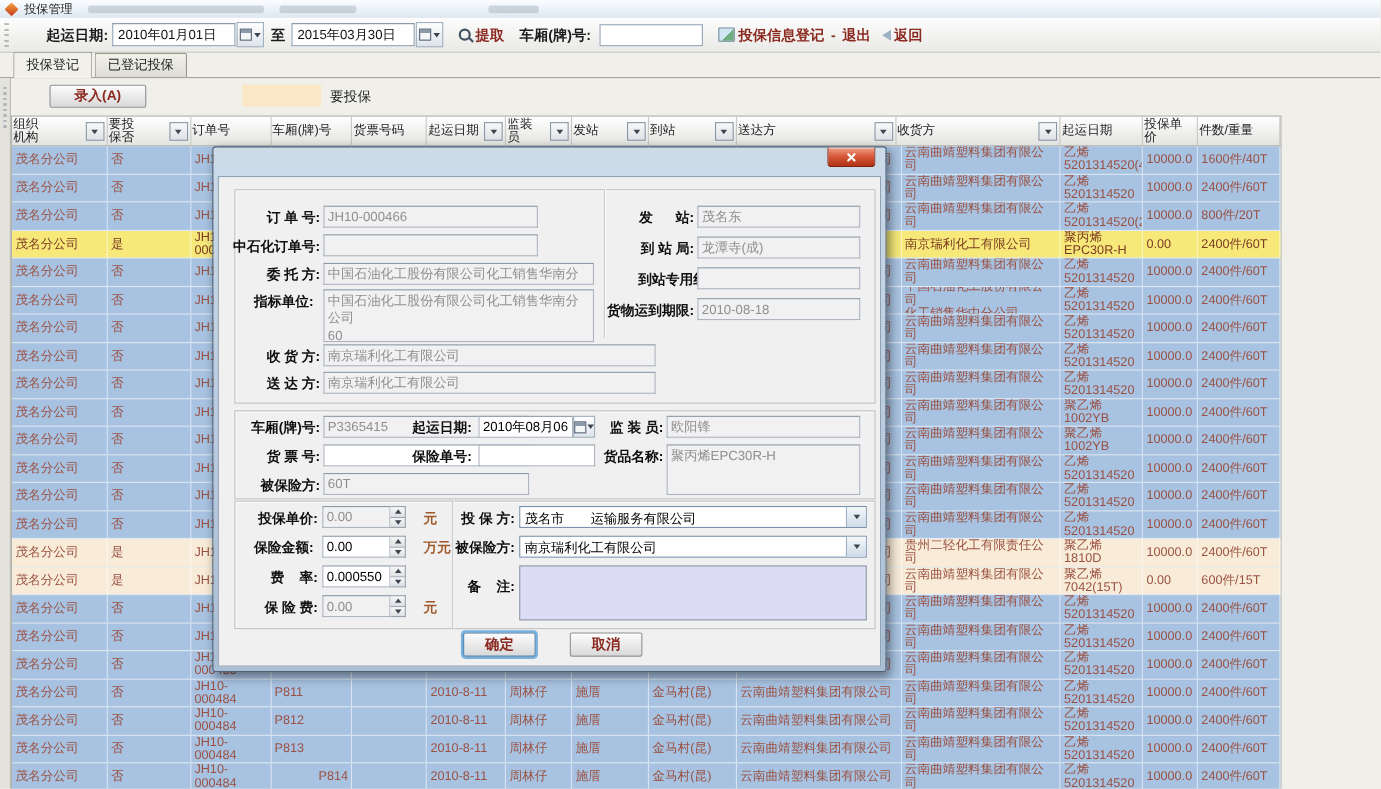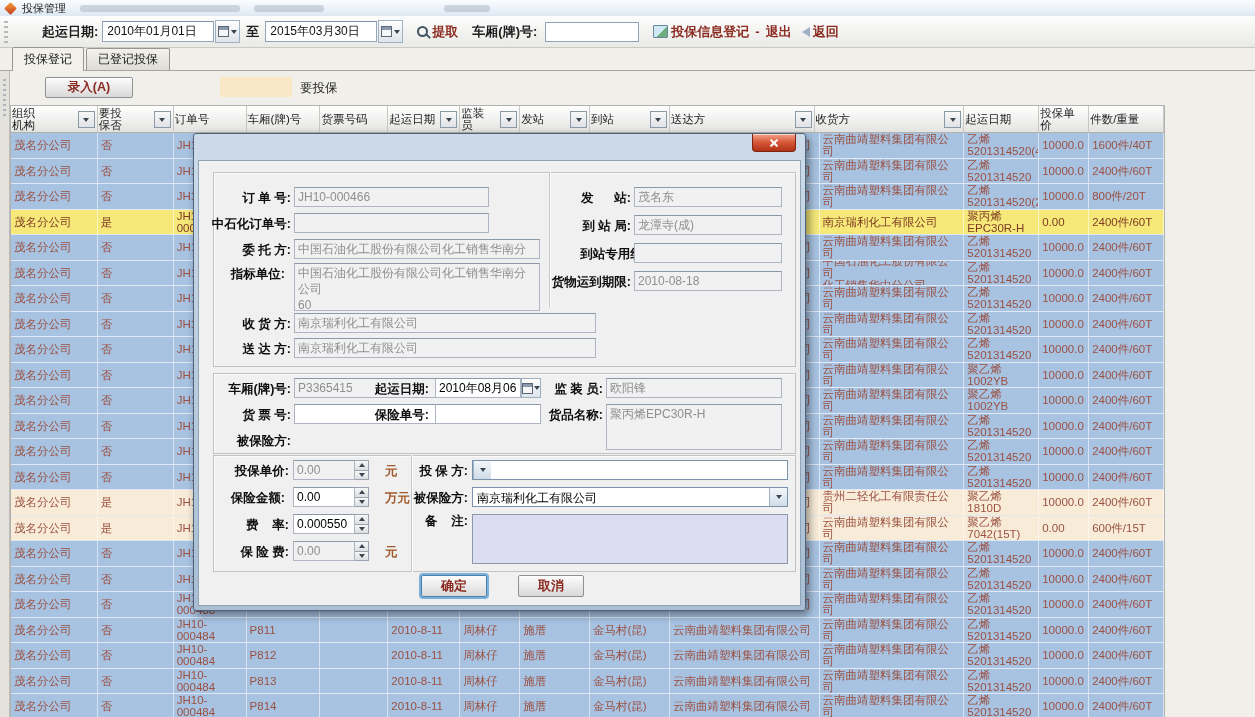--- a/index.html
+++ b/index.html
@@ -566,21 +566,21 @@
         <div class="tc" style="width: 145px;">云南曲靖塑料集团有限公司</div>
         <div class="tc" style="width: 75px;">乙烯
 5201314520</div>
         <div class="tc" style="width: 50px;">10000.0</div>
         <div class="tc" style="width: 75px;">2400件/60T</div>
       </div>
       <div class="trow">
         <div class="tc" style="width: 87px;">茂名分公司</div>
         <div class="tc" style="width: 76px;">否</div>
         <div class="tc" style="width: 73px;">JH10-000484</div>
-        <div class="tc" style="width: 74px;">P814</div>
+        <div class="tc" style="width: 74px; text-align: right;">P814</div>
         <div class="tc" style="width: 68px;"></div>
         <div class="tc" style="width: 72px;">2010-8-11</div>
         <div class="tc" style="width: 60px;">周林仔</div>
         <div class="tc" style="width: 70px;">施厝</div>
         <div class="tc" style="width: 80px;">金马村(昆)</div>
         <div class="tc" style="width: 150px;">云南曲靖塑料集团有限公司</div>
         <div class="tc" style="width: 145px;">云南曲靖塑料集团有限公司</div>
         <div class="tc" style="width: 75px;">乙烯
 5201314520</div>
         <div class="tc" style="width: 50px;">10000.0</div>
@@ -638,20 +638,21 @@
       <span class="dl" style="left:330px;top:220px;width:74px">监 装 员:</span>
       <div class="din" style="left:407px;top:217px;width:176px">欧阳锋</div>
 
       <span class="dl" style="left:10px;top:246px;width:82px">货 票 号:</span>
       <input class="din white" style="left: 95px; top: 243px; width: 187px;" value="">
       <span class="dl" style="left:150px;top:246px;width:80px">保险单号:</span>
       <input class="din white" style="left: 236px; top: 243px; width: 106px;" value="">
       <span class="dl" style="left:330px;top:246px;width:74px">货品名称:</span>
       <div class="din" style="left:407px;top:243px;width:176px;height:46px">聚丙烯EPC30R-H</div>
       <span class="dl" style="left:10px;top:272px;width:82px">被保险方:</span>
+      <div class="din" style="left:95px;top:269px;width:187px">60T</div>
 
       <span class="dl" style="left:10px;top:302px;width:80px">投保单价:</span>
       <div class="spinwrap" style="left:94px;top:299px">
         <div class="din">0.00</div>
         <div class="sbtns">
             <div class="sb">
               <i class="tu"></i>
             </div>
             <div class="sb">
               <i class="tri"></i>
@@ -696,31 +697,32 @@
             </div>
             <div class="sb">
               <i class="tri"></i>
             </div>
           </div>
       </div>
       <span class="unit" style="left:186px;top:383px">元</span>
 
       <span class="dl" style="left:180px;top:302px;width:89px">投 保 方:</span>
       <div class="combo" style="left:273px;top:299px;width:316px">
+        <span class="val">茂名市　　运输服务有限公司</span>
         <span class="cb">
             <i class="tri"></i>
           </span>
       </div>
       <span class="dl" style="left:180px;top:329px;width:89px">被保险方:</span>
       <div class="combo" style="left:273px;top:326px;width:316px">
         <span class="val">南京瑞利化工有限公司</span>
         <span class="cb">
             <i class="tri"></i>
           </span>
       </div>
-      <span class="dl" style="left:180px;top:352px;width:89px">备    注:</span>
+      <span class="dl" style="left:180px;top:364px;width:89px">备    注:</span>
       <div class="remark" style="left:273px;top:353px;width:316px;height:50px"></div>
 
       <div class="btn dbtn primary" style="left:222px;top:414px">确定</div>
       <div class="btn dbtn" style="left:319px;top:414px">取消</div>
     </div>
   </div>
 </div>
 
 </body></html>

